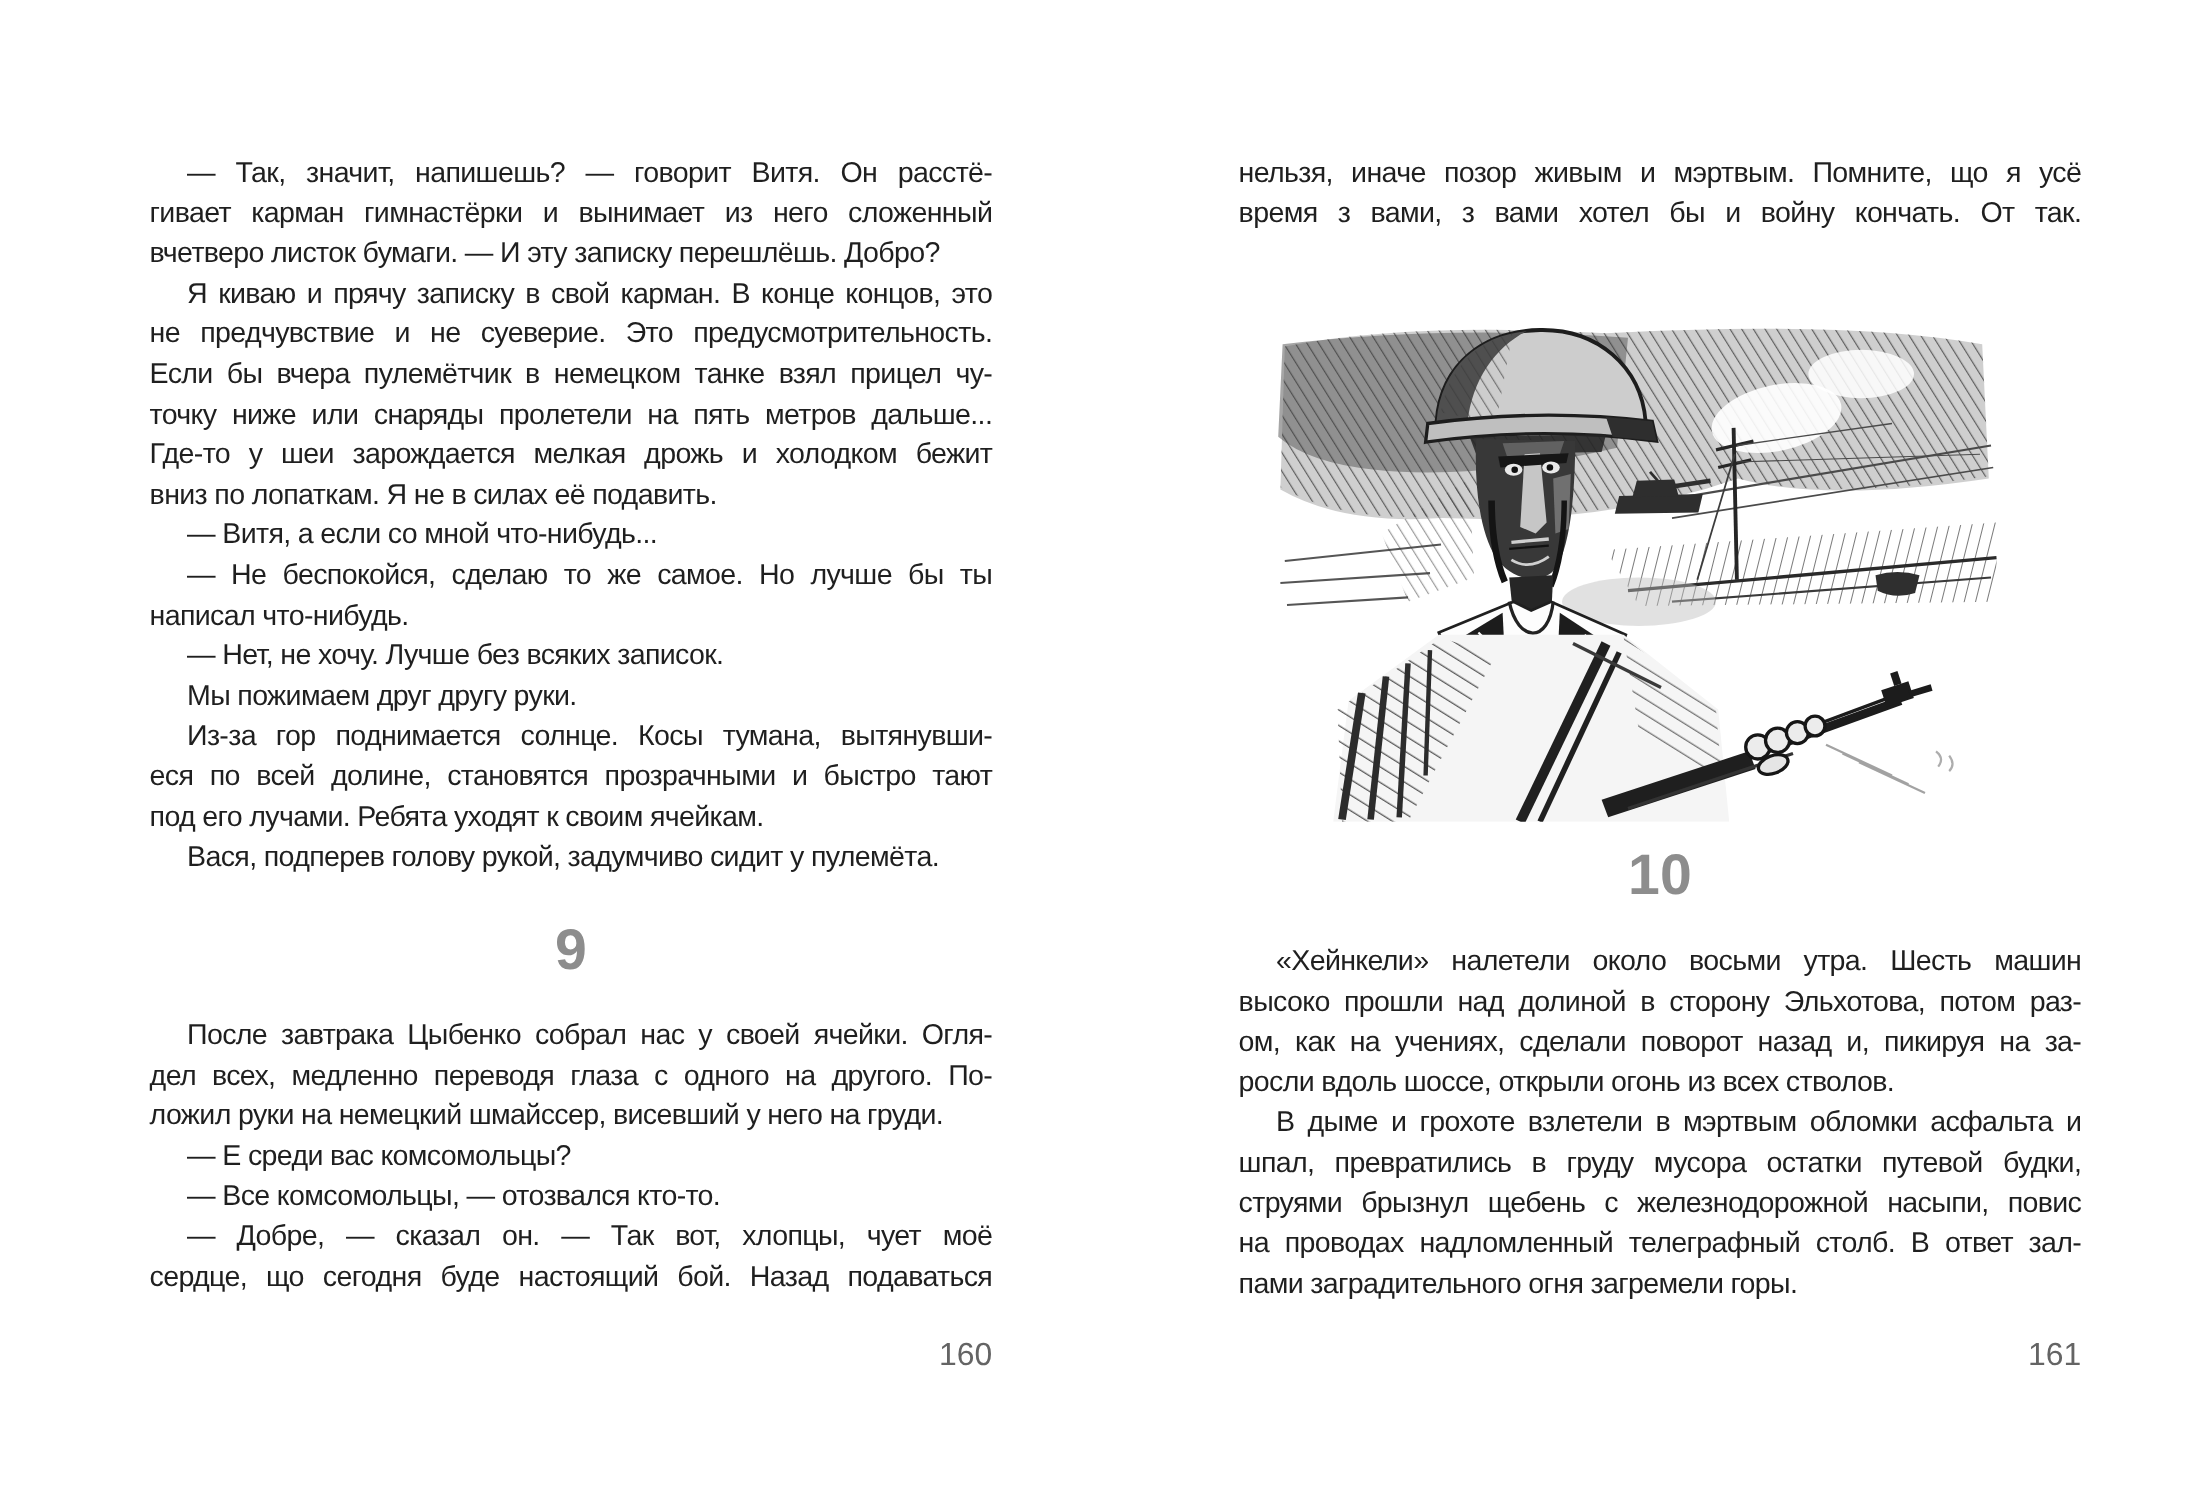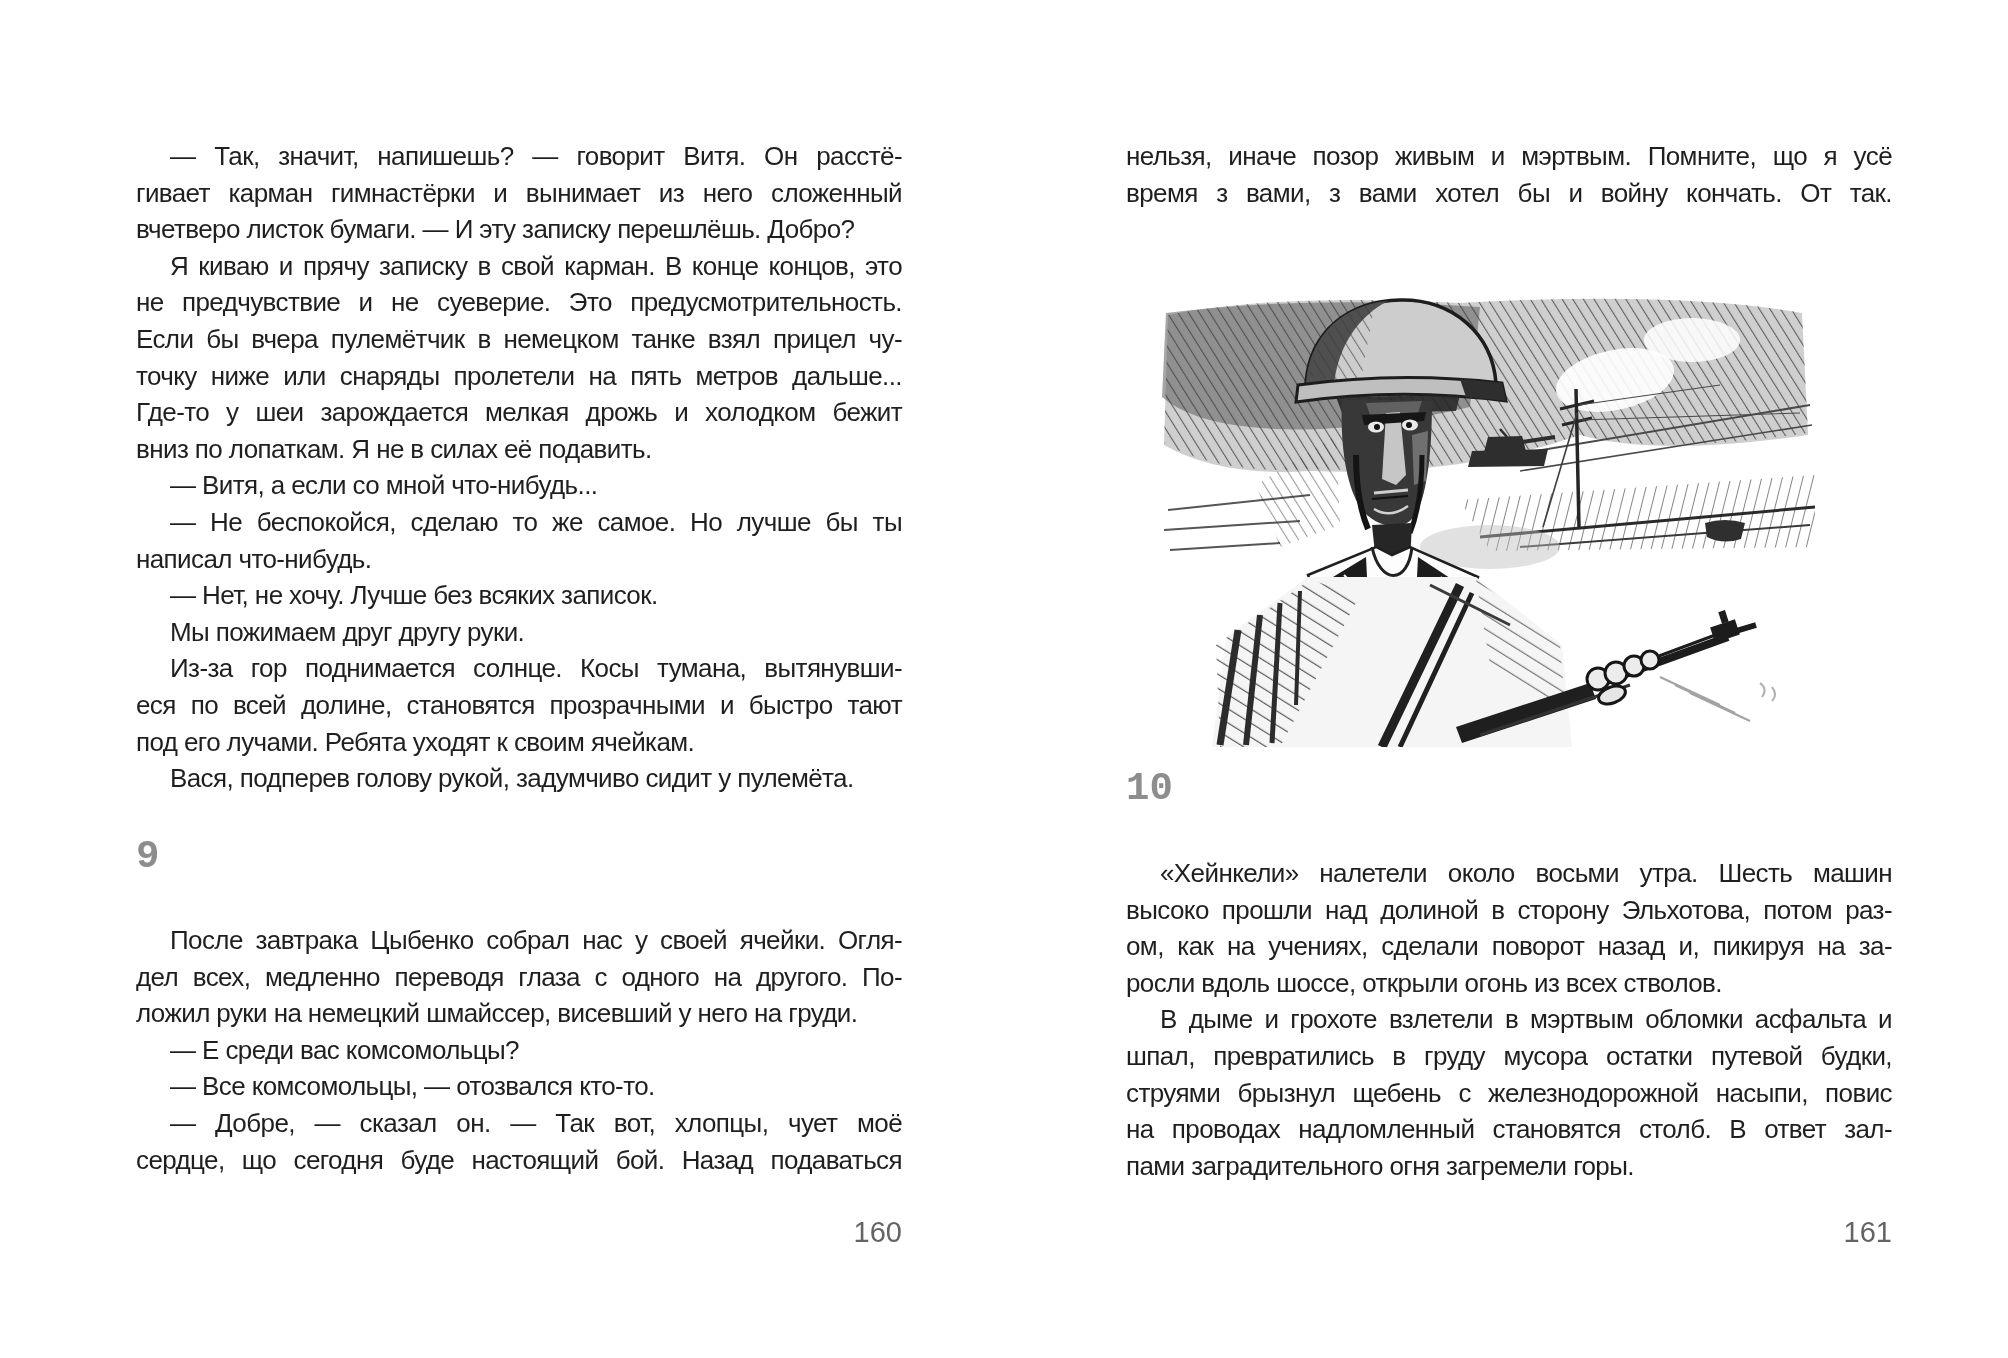--- a/index.html
+++ b/index.html
@@ -10,22 +10,22 @@
   }
   .tcol{
     position:absolute;width:766px;
     font-size:26px;line-height:36.6px;letter-spacing:-0.6px;
     color:#1f1f1f;
   }
   .tcol .line{text-align:justify;text-align-last:justify;min-height:36.6px;}
   .tcol .line.indent{text-indent:34px;}
   .tcol .line.last{text-align-last:left;}
   .secnum{
-    position:absolute;width:766px;text-align:left;
-    font-size:39px;font-weight:bold;color:#8d8d8d;line-height:1;font-family:Liberation Mono, monospace;
+    position:absolute;width:766px;text-align:center;
+    font-size:52px;font-weight:bold;color:#8d8d8d;line-height:1;
   }
   .pagenum{
     position:absolute;width:766px;text-align:right;
     font-size:29px;color:#646464;letter-spacing:0;
   }
   .illus{position:absolute;left:1160px;top:285px;width:660px;height:462px;}
 </style>
 </head>
 <body>
 
@@ -206,19 +206,19 @@
     <div class="secnum" style="left:1126px;top:770px">10</div>
 
     <div class="tcol" style="left:1126px;top:855px">
         <div class="line indent">«Хейнкели» налетели около восьми утра. Шесть машин</div>
         <div class="line">высоко прошли над долиной в сторону Эльхотова, потом раз-</div>
         <div class="line">ом, как на учениях, сделали поворот назад и, пикируя на за-</div>
         <div class="line last">росли вдоль шоссе, открыли огонь из всех стволов.</div>
         <div class="line indent">В дыме и грохоте взлетели в мэртвым обломки асфальта и</div>
         <div class="line">шпал, превратились в груду мусора остатки путевой будки,</div>
         <div class="line">струями брызнул щебень с железнодорожной насыпи, повис</div>
-        <div class="line">на проводах надломленный становятся столб. В ответ зал-</div>
+        <div class="line">на проводах надломленный телеграфный столб. В ответ зал-</div>
         <div class="line last">пами заградительного огня загремели горы.</div>
       </div>
 
     <div class="pagenum" style="left:1126px;top:1216px">161</div>
   </section>
 </div>
 
 </body></html>

